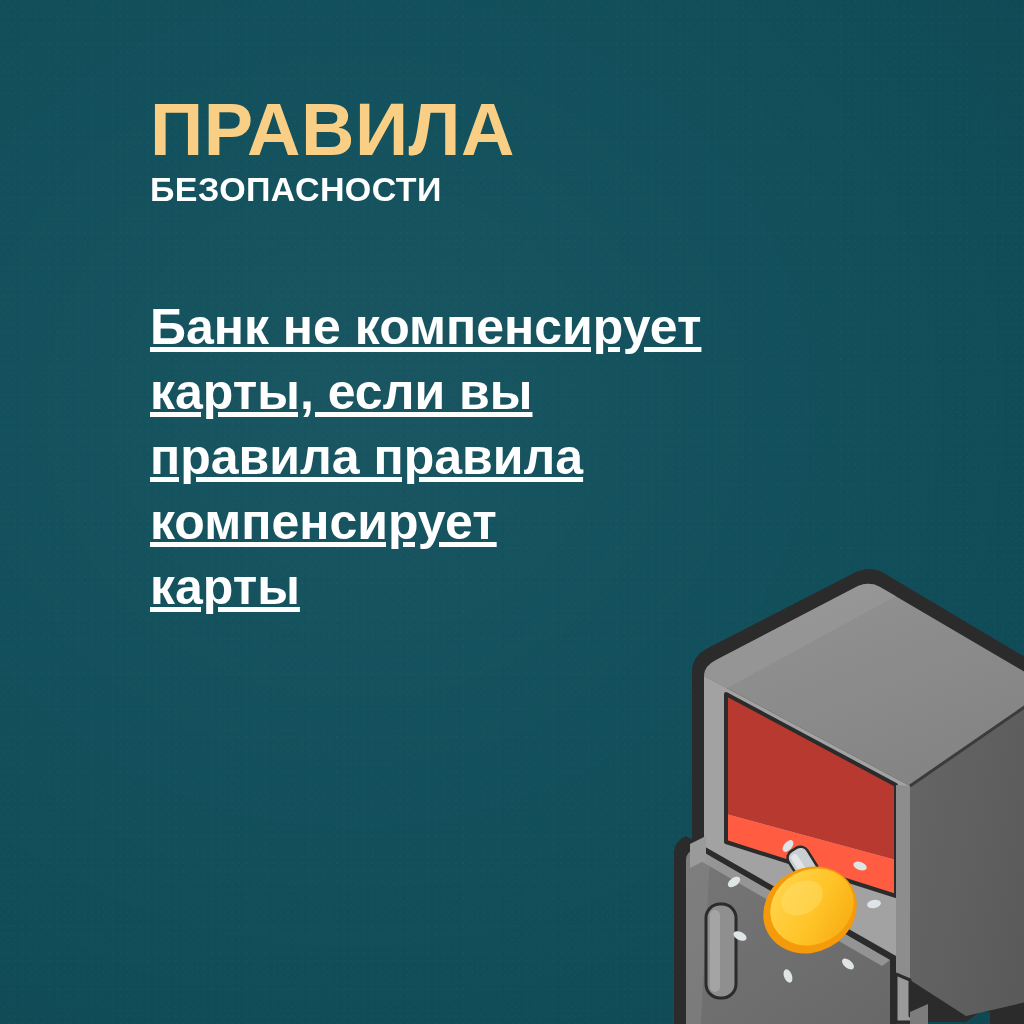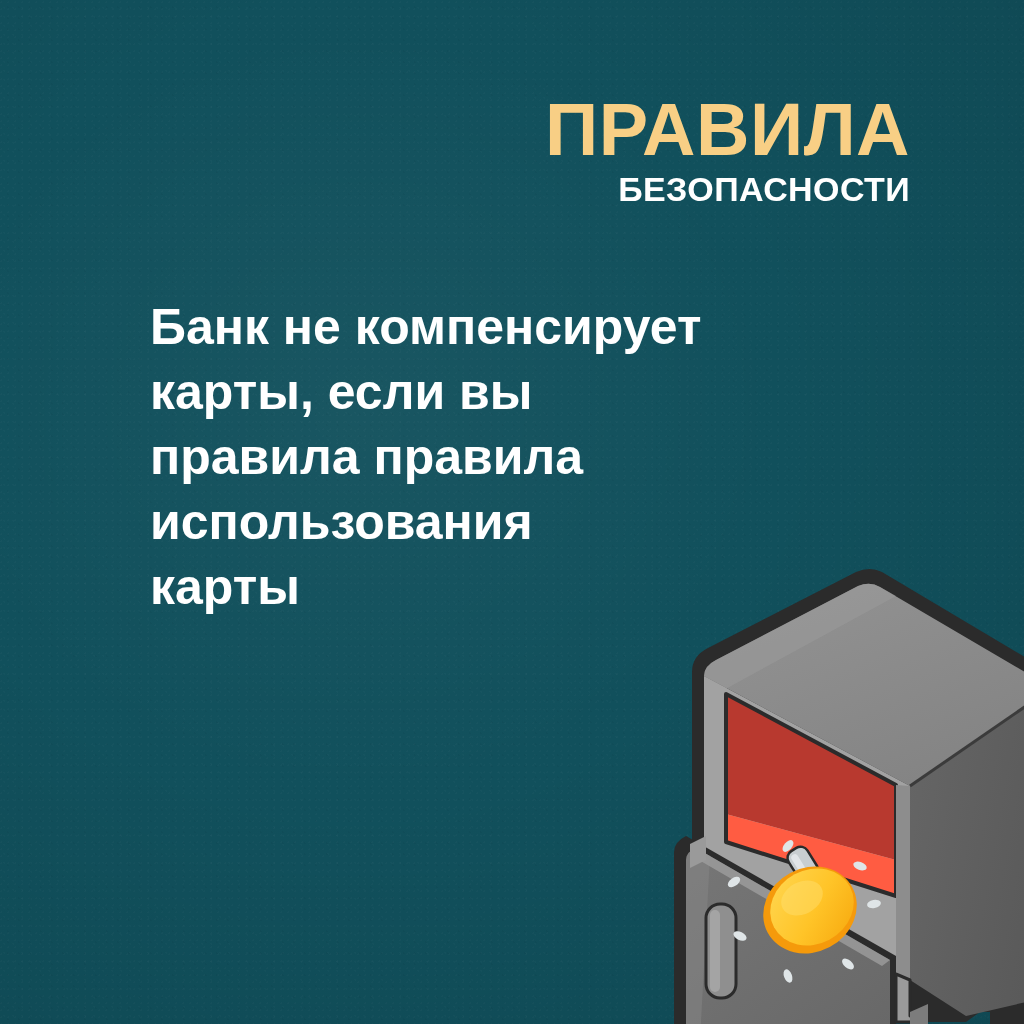--- a/index.html
+++ b/index.html
@@ -33,21 +33,20 @@
     background: radial-gradient(ellipse at 35% 40%, rgba(255,255,255,0.035) 0%, rgba(0,0,0,0.00) 45%, rgba(0,0,0,0.10) 100%);
     pointer-events: none;
   }
 
   
   .heading-block {
     position: absolute;
     left: 150px;
     top: 96px;
     width: 760px;
-    text-align: right;
   }
   #title-primary {
     display: block;
     color: #f8cf85;
     font-size: 74px;
     line-height: 0.92;
     font-weight: 700;
     letter-spacing: 0.5px;
     margin: 0;
     white-space: nowrap;
@@ -68,21 +67,21 @@
     position: absolute;
     left: 150px;
     top: 295px;
     width: 660px;
     color: #ffffff;
     font-size: 50px;
     line-height: 1.30;
     font-weight: 700;
     letter-spacing: 0px;
   }
-  #body-copy .ln { display: block; white-space: nowrap; }
+  #body-copy .ln { display: block; white-space: nowrap; text-decoration: underline; }
 
   
   #safe-illustration {
     position: absolute;
     left: 660px;
     top: 560px;
     width: 400px;
     height: 480px;
   }
   #safe-illustration svg { display: block; }
@@ -97,21 +96,21 @@
 
   <div class="heading-block">
     <h1 id="title-primary">ПРАВИЛА</h1>
     <h2 id="title-secondary">БЕЗОПАСНОСТИ</h2>
   </div>
 
   <div id="body-copy">
     <span class="ln">Банк не компенсирует</span>
     <span class="ln">карты, если вы</span>
     <span class="ln">правила правила</span>
-    <span class="ln">использования</span>
+    <span class="ln">компенсирует</span>
     <span class="ln">карты</span>
   </div>
 
   <div id="safe-illustration">
     <svg width="400" height="480" viewBox="0 0 400 480" xmlns="http://www.w3.org/2000/svg">
       <defs>
         <linearGradient id="gradTop" x1="0" y1="0" x2="0.7" y2="1">
           <stop offset="0%" stop-color="#949494"></stop>
           <stop offset="100%" stop-color="#838383"></stop>
         </linearGradient>

